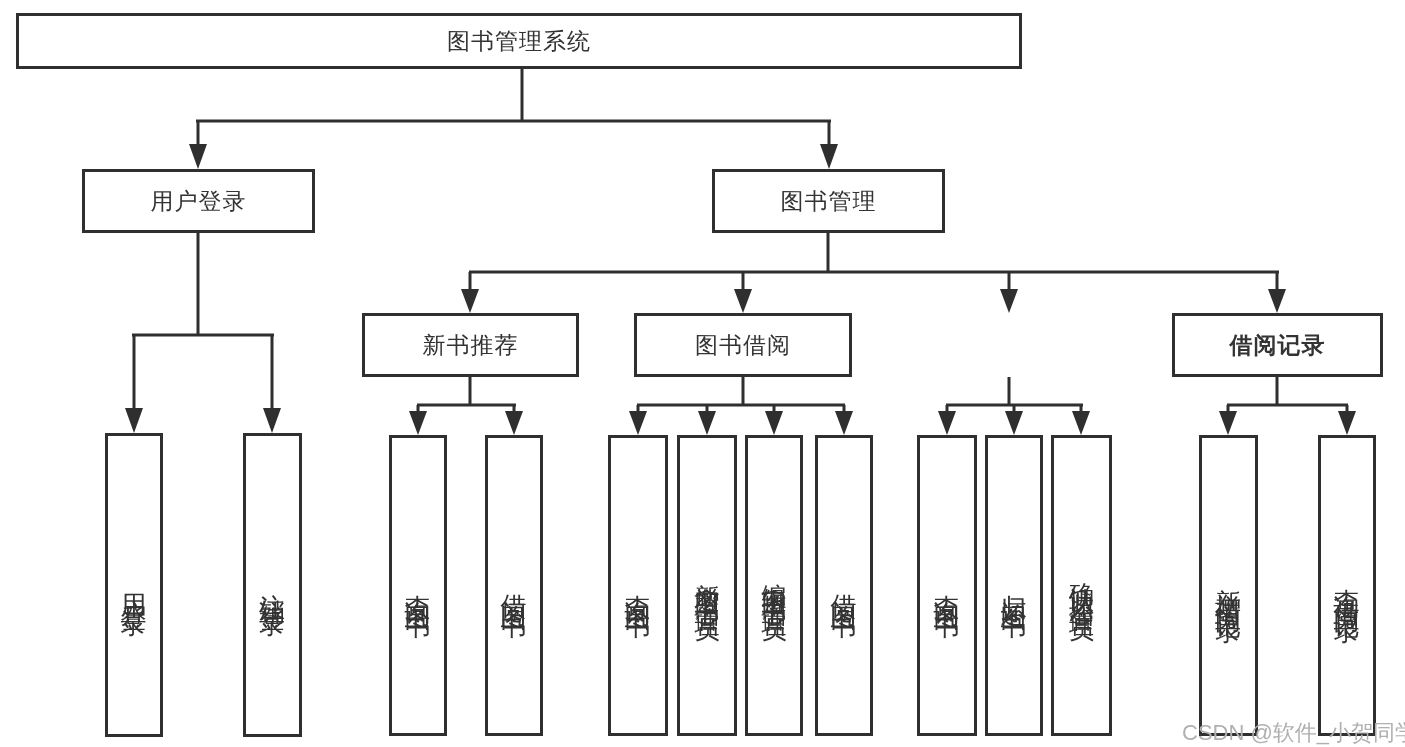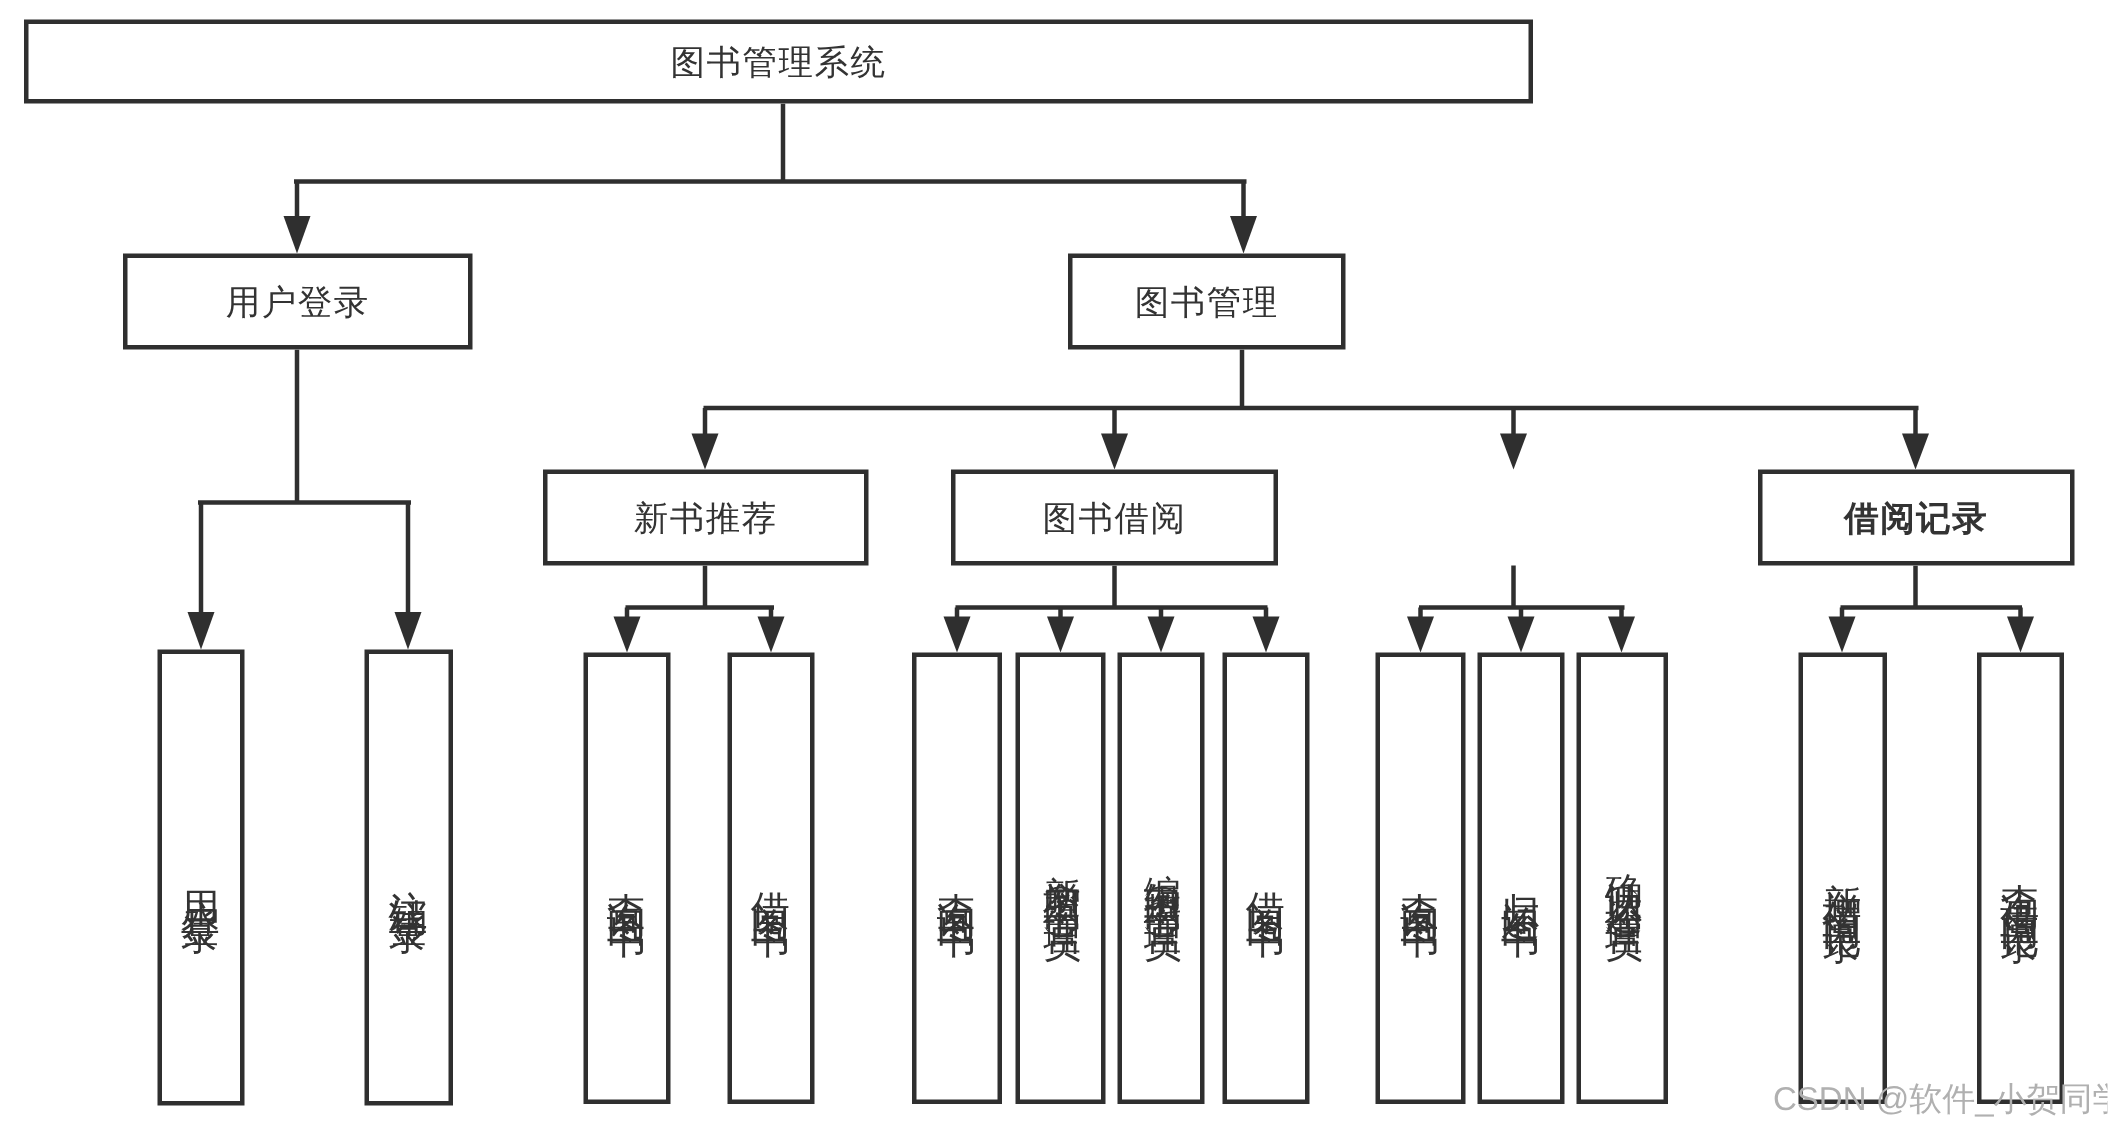--- a/index.html
+++ b/index.html
@@ -141,21 +141,21 @@
     </g>
   </svg>
 
   <div class="node hlabel" style="left:16px;top:13px;width:1006px;height:56px;">
     <span>图书管理系统</span>
   </div>
 
   <div class="node hlabel" style="left:82px;top:169px;width:233px;height:64px;">
     <span>用户登录</span>
   </div>
-  <div class="node hlabel" style="left:712px;top:169px;width:185px;height:64px;">
+  <div class="node hlabel" style="left:712px;top:169px;width:233px;height:64px;">
     <span>图书管理</span>
   </div>
 
   <div class="node hlabel" style="left:362px;top:313px;width:217px;height:64px;">
     <span>新书推荐</span>
   </div>
   <div class="node hlabel" style="left:634px;top:313px;width:218px;height:64px;">
     <span>图书借阅</span>
   </div>
   <div class="node hlabel" style="left:1172px;top:313px;width:211px;height:64px;font-weight:bold;">

